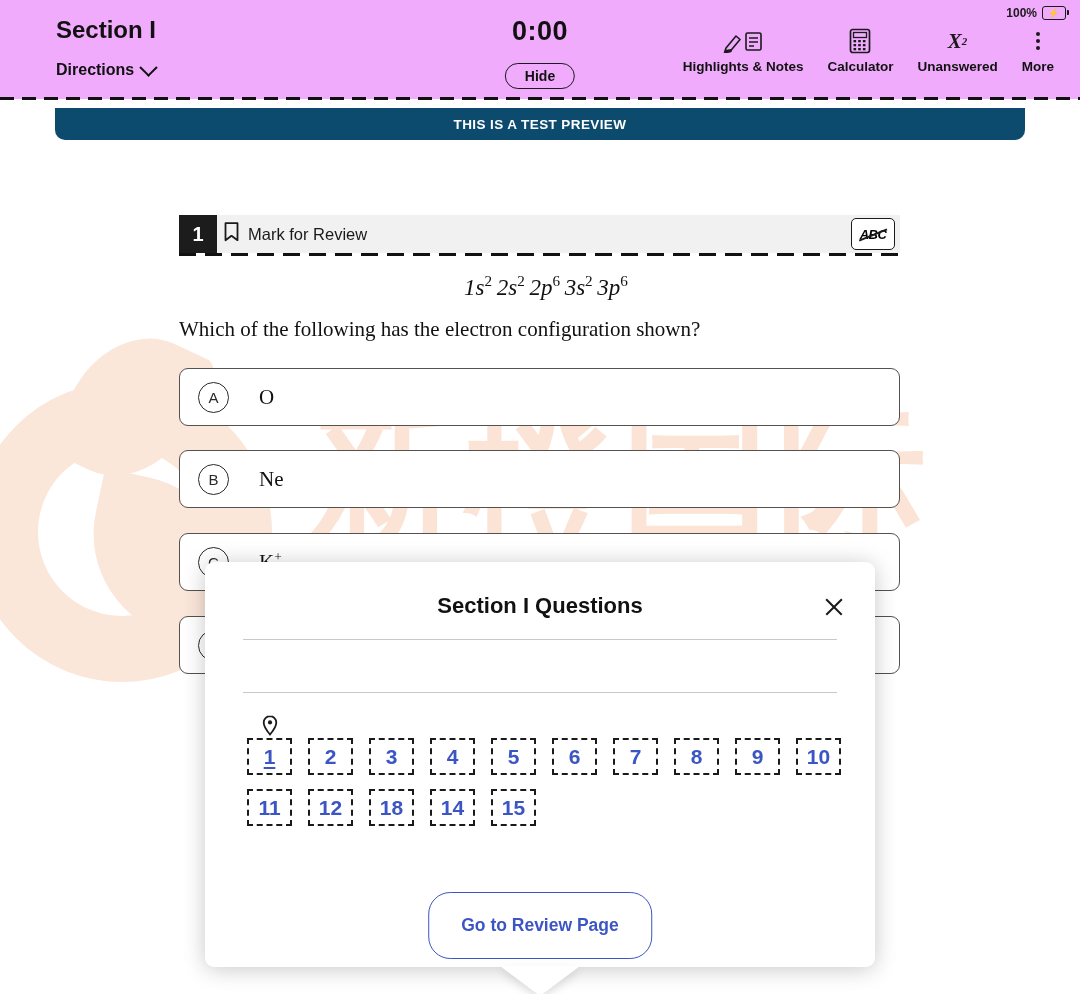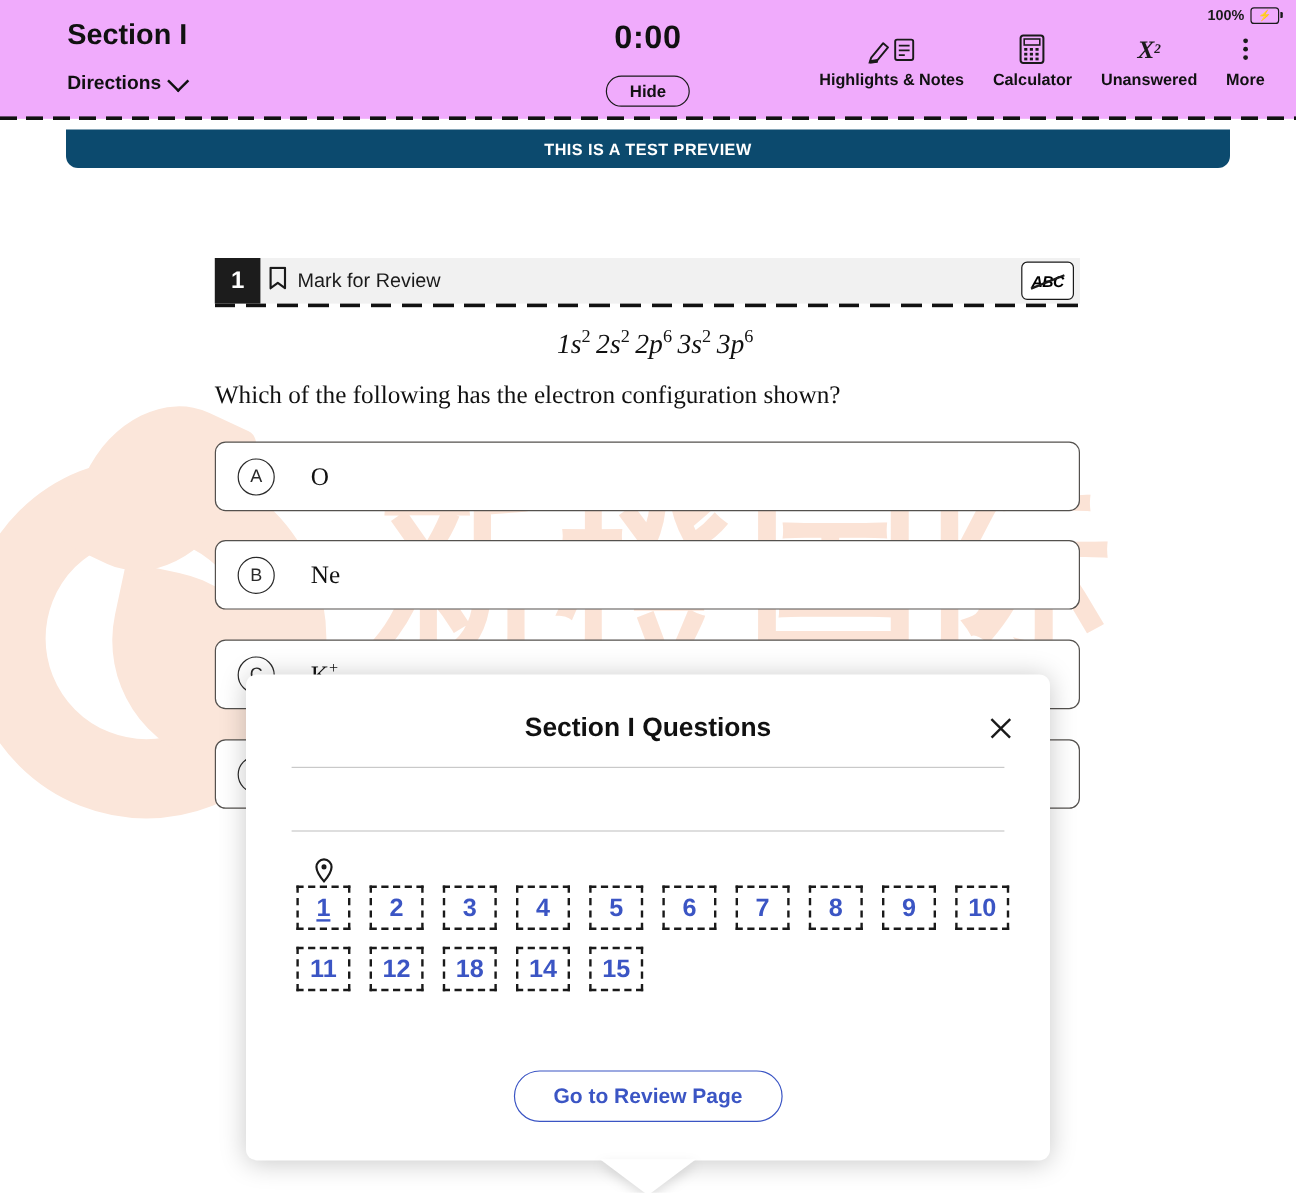--- a/index.html
+++ b/index.html
@@ -328,21 +328,21 @@
     position: absolute; left: 50%; top: -25px; transform: translateX(-50%);
   }
 
   #review-btn {
     position: absolute; left: 50%; top: 330px;
     transform: translateX(-50%);
     border: 1.7px solid #3b55c4;
     color: #3b55c4;
     background: #fff;
     border-radius: 22px;
-    padding: 10px 32px;
+    padding: 22px 32px;
     font-size: 17.5px; font-weight: 700;
     cursor: pointer;
     font-family: "Liberation Sans", sans-serif;
     white-space: nowrap;
   }
 </style>
 </head>
 <body>
 
 <div id="watermark">

